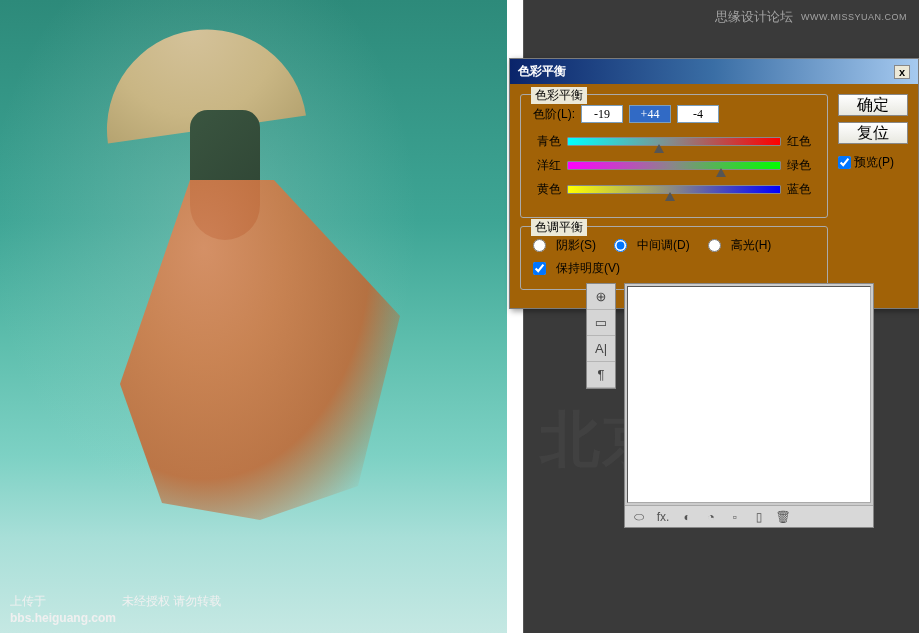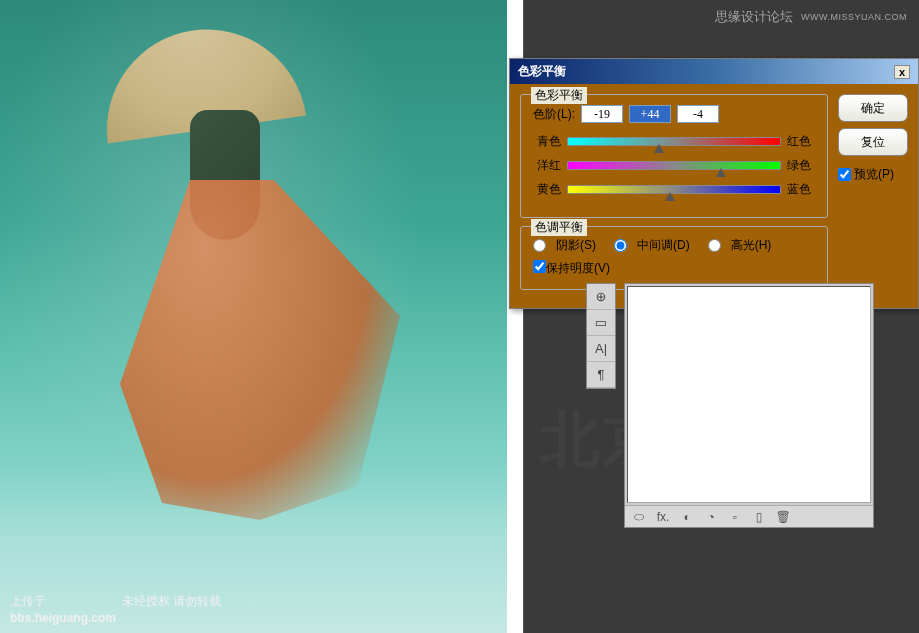--- a/index.html
+++ b/index.html
@@ -42,21 +42,21 @@
     .gradient { height: 9px; border: 1px solid #888; border-radius: 1px; }
     .grad-cr { background: linear-gradient(90deg, #00ffff 0%, #888 50%, #ff0000 100%); }
     .grad-mg { background: linear-gradient(90deg, #ff00ff 0%, #888 50%, #00ff00 100%); }
     .grad-yb { background: linear-gradient(90deg, #ffff00 0%, #888 50%, #0000ff 100%); }
     .slider-thumb { position: absolute; top: 7px; width: 0; height: 0; border-left: 5px solid transparent; border-right: 5px solid transparent; border-bottom: 9px solid #555; transform: translateX(-5px); }
     
     .tone-row { display: flex; gap: 18px; align-items: center; margin-bottom: 6px; }
     .tone-row label { display: flex; align-items: center; gap: 10px; font-size: 12px; }
     .radio, .checkbox { width: 13px; height: 13px; }
     
-    .btn { height: 28px; border: 1px solid #888; background: linear-gradient(#fff, #e8e8e0); font-size: 12px; border-radius: 7px; }
+    .btn { height: 22px; border: 1px solid #888; background: linear-gradient(#fff, #e8e8e0); font-size: 16px; border-radius: 0; }
     .preview-row { display: flex; align-items: center; gap: 3px; font-size: 12px; margin-top: 4px; }
     
     .tool-panel { position: absolute; left: 586px; top: 283px; width: 30px; background: #d5d5d5; border: 1px solid #888; display: flex; flex-direction: column; }
     .tool-btn { height: 26px; display: flex; align-items: center; justify-content: center; border-bottom: 1px solid #b5b5b5; font-family: Arial; font-size: 13px; color: #444; }
     
     .layers-panel { position: absolute; left: 624px; top: 283px; width: 250px; height: 245px; background: #cccccc; border: 1px solid #888; display: flex; flex-direction: column; }
     .layers-list { flex: 1; background: #fff; margin: 2px; border: 1px inset #aaa; }
     .layers-footer { height: 22px; background: #d8d8d8; display: flex; align-items: center; padding: 0 6px; gap: 8px; border-top: 1px solid #aaa; font-size: 11px; color: #555; font-style: italic; }
     .layers-footer .ico { width: 16px; height: 14px; display: inline-flex; align-items: center; justify-content: center; font-style: normal; font-size: 12px; }
     
@@ -138,21 +138,21 @@
             </label>
           <label>
               <input type="radio" class="radio" name="tone" checked="" style="">
               <span>中间调(D)</span>
             </label>
           <label>
               <input type="radio" class="radio" name="tone" style="">
               <span>高光(H)</span>
             </label>
         </div>
-        <label style="display:flex;gap:0;font-size:12px">
+        <label style="display:flex;align-items:center;gap:10px;font-size:12px">
           <input type="checkbox" class="checkbox" checked="" style="">
             <span>保持明度(V)</span>
         </label>
       </div>
     </div>
     <div class="dialog-side">
       <button class="btn">确定</button>
       <button class="btn">复位</button>
       <label class="preview-row">
         <input type="checkbox" class="checkbox" checked="" style="">

